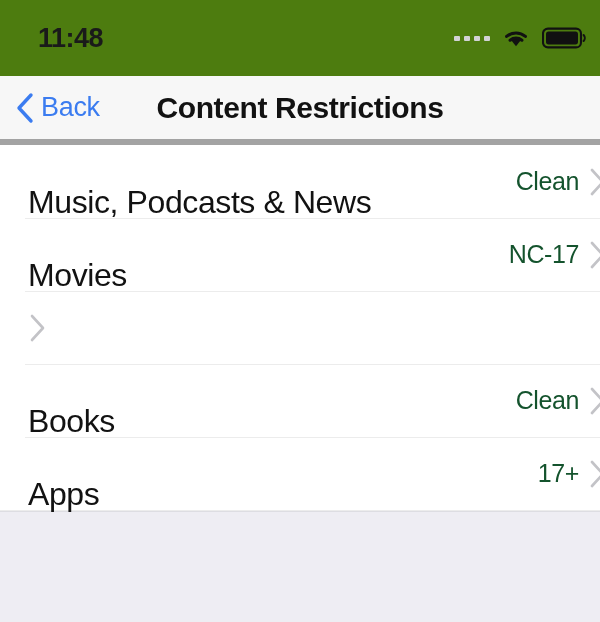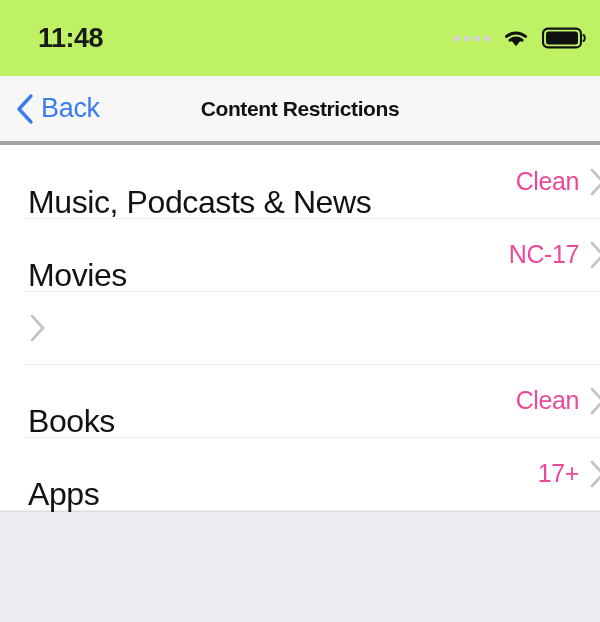--- a/index.html
+++ b/index.html
@@ -20,21 +20,21 @@
     width: 600px;
     height: 622px;
     background: #ffffff;
     display: flex;
     flex-direction: column;
   }
 
   
   .status-bar {
     height: 76px;
-    background: #bef264;
+    background: #4d7c0f;
     display: flex;
     align-items: center;
     justify-content: space-between;
     padding: 0 26px 0 38px;
     box-sizing: border-box;
     flex: 0 0 auto;
   }
   .status-time {
     font-size: 27px;
     font-weight: bold;
@@ -61,21 +61,21 @@
     background: #d2d2d6;
   }
   .wifi-icon { display: block; }
   .battery-icon { display: block; }
 
   
   .nav-bar {
     position: relative;
     height: 69px;
     background: #f7f7f7;
-    border-bottom: 4px solid #a3a3a3;
+    border-bottom: 6px solid #a3a3a3;
     display: flex;
     align-items: center;
     flex: 0 0 auto;
     box-sizing: border-box;
   }
   .nav-back {
     display: flex;
     align-items: center;
     gap: 5px;
     padding-left: 14px;
@@ -89,21 +89,21 @@
     letter-spacing: -0.3px;
     line-height: 1;
   }
   .nav-title {
     position: absolute;
     left: 0;
     right: 0;
     top: 50%;
     transform: translateY(-50%);
     text-align: center;
-    font-size: 21px;
+    font-size: 30px;
     font-weight: bold;
     color: #121212;
     letter-spacing: -0.4px;
     pointer-events: none;
   }
 
   
   .list {
     background: #ffffff;
     flex: 0 0 auto;
@@ -138,21 +138,21 @@
   }
   .row-right {
     display: flex;
     align-items: center;
     gap: 9px;
     padding-right: 0;
     margin-right: -8px;
   }
   .row-value {
     font-size: 25px;
-    color: #ec4899;
+    color: #14532d;
     letter-spacing: -0.4px;
     line-height: 1;
   }
   .row-chevron {
     display: block;
     flex: 0 0 auto;
     margin-right: 0;
   }
 
   

